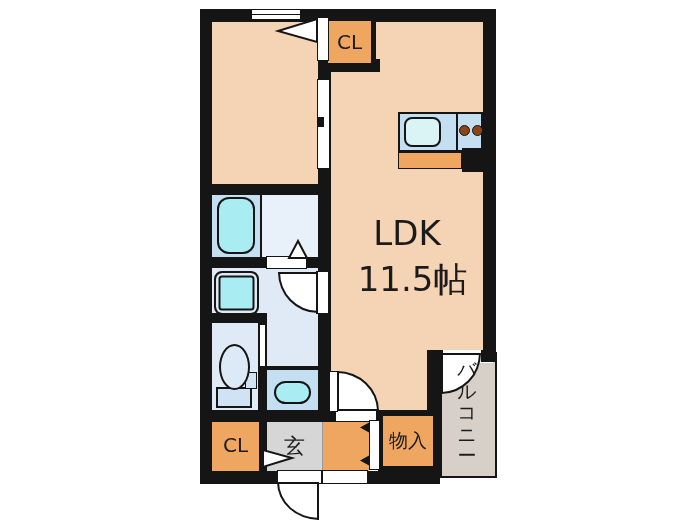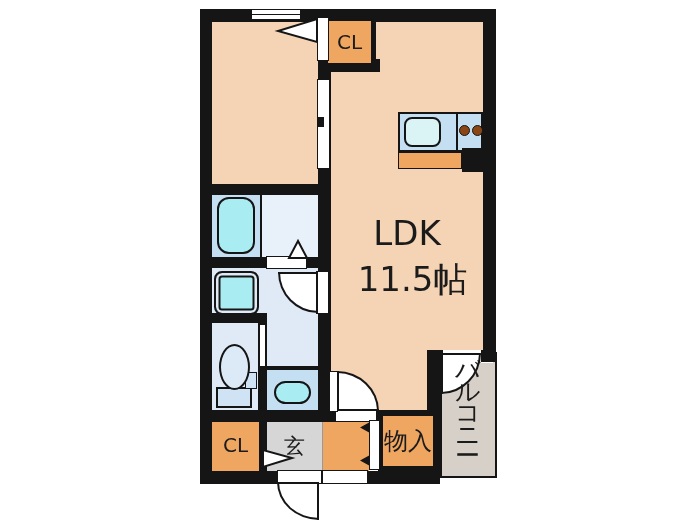--- a/index.html
+++ b/index.html
@@ -77,21 +77,21 @@
   <div class="abs wall" style="left:259px;top:422px;width:8px;height:49px;"></div>
   <div class="abs wall" style="left:427px;top:350px;width:13px;height:131px;"></div>
   <div class="abs wall" style="left:427px;top:350px;width:16px;height:12px;"></div>
   <div class="abs wall" style="left:481px;top:350px;width:15px;height:12px;"></div>
   <div class="abs wall" style="left:462px;top:148px;width:34px;height:24px;"></div>
 
   <div class="abs orange flex" style="left:323px;top:16px;width:53px;height:52px;border:5px solid var(--c-wall,#151515);">
     <span class="lbl" style="position:static;font-size:20px;">CL</span>
   </div>
   <div class="abs orange flex" style="left:378px;top:411px;width:60px;height:60px;border:5px solid var(--c-wall,#151515);">
-    <span class="lbl" style="position:static;font-size:24px;white-space:nowrap;">物入</span>
+    <span class="lbl" style="position:static;font-size:19px;white-space:nowrap;">物入</span>
   </div>
 
   <div class="abs white b15" style="left:251px;top:9px;width:50px;height:11px;">
     <div class="abs wall" style="left:0;top:3.5px;width:100%;height:1.5px;"></div>
   </div>
   <div class="abs white b15" style="left:317px;top:17px;width:12px;height:44px;"></div>
   <div class="abs white b15" style="left:317px;top:79px;width:13px;height:90px;">
     <div class="abs wall" style="left:0;top:37px;width:6px;height:10px;"></div>
   </div>
   <div class="abs white b15" style="left:266px;top:256px;width:41px;height:13px;"></div>
@@ -109,21 +109,21 @@
   <div class="abs white b1" style="left:369px;top:420px;width:11px;height:50px;"></div>
 
   <div class="lbl" style="left:212px;top:58px;width:106px;font-size:27px;line-height:37px;">
   </div>
   <div class="lbl" style="left:331px;top:210px;width:152px;font-size:34px;line-height:46px;">
     <span style="display:block;">LDK</span>
     <span style="display:block;white-space:nowrap;padding-left:11px;">11.5帖</span>
   </div>
   <div class="lbl" style="left:212px;top:433px;width:47px;font-size:20px;">CL</div>
   <div class="lbl" style="left:267px;top:432px;width:55px;font-size:21px;">玄</div>
-  <div class="lbl" style="left:455px;top:359px;width:24px;height:114px;font-size:25px;line-height:21.5px;word-break:break-all;">バルコニー</div>
+  <div class="lbl" style="left:455px;top:359px;width:24px;height:114px;font-size:19px;line-height:21.5px;word-break:break-all;">バルコニー</div>
 
   <svg class="ovl" width="700" height="525" viewBox="0 0 700 525">
     <polygon points="317,19 317,42 278,31" fill="#fff" stroke="#151515" stroke-width="2"></polygon>
     <polygon points="298,241 289,258 307,258" fill="#fff" stroke="#151515" stroke-width="2"></polygon>
     <polygon points="263,450 263,467 292,458" fill="#fff" stroke="#151515" stroke-width="2"></polygon>
     <polygon points="370,422 370,433 360,427.5" fill="#151515"></polygon>
     <polygon points="370,455 370,466 360,460.5" fill="#151515"></polygon>
   </svg>
 
 </div>

